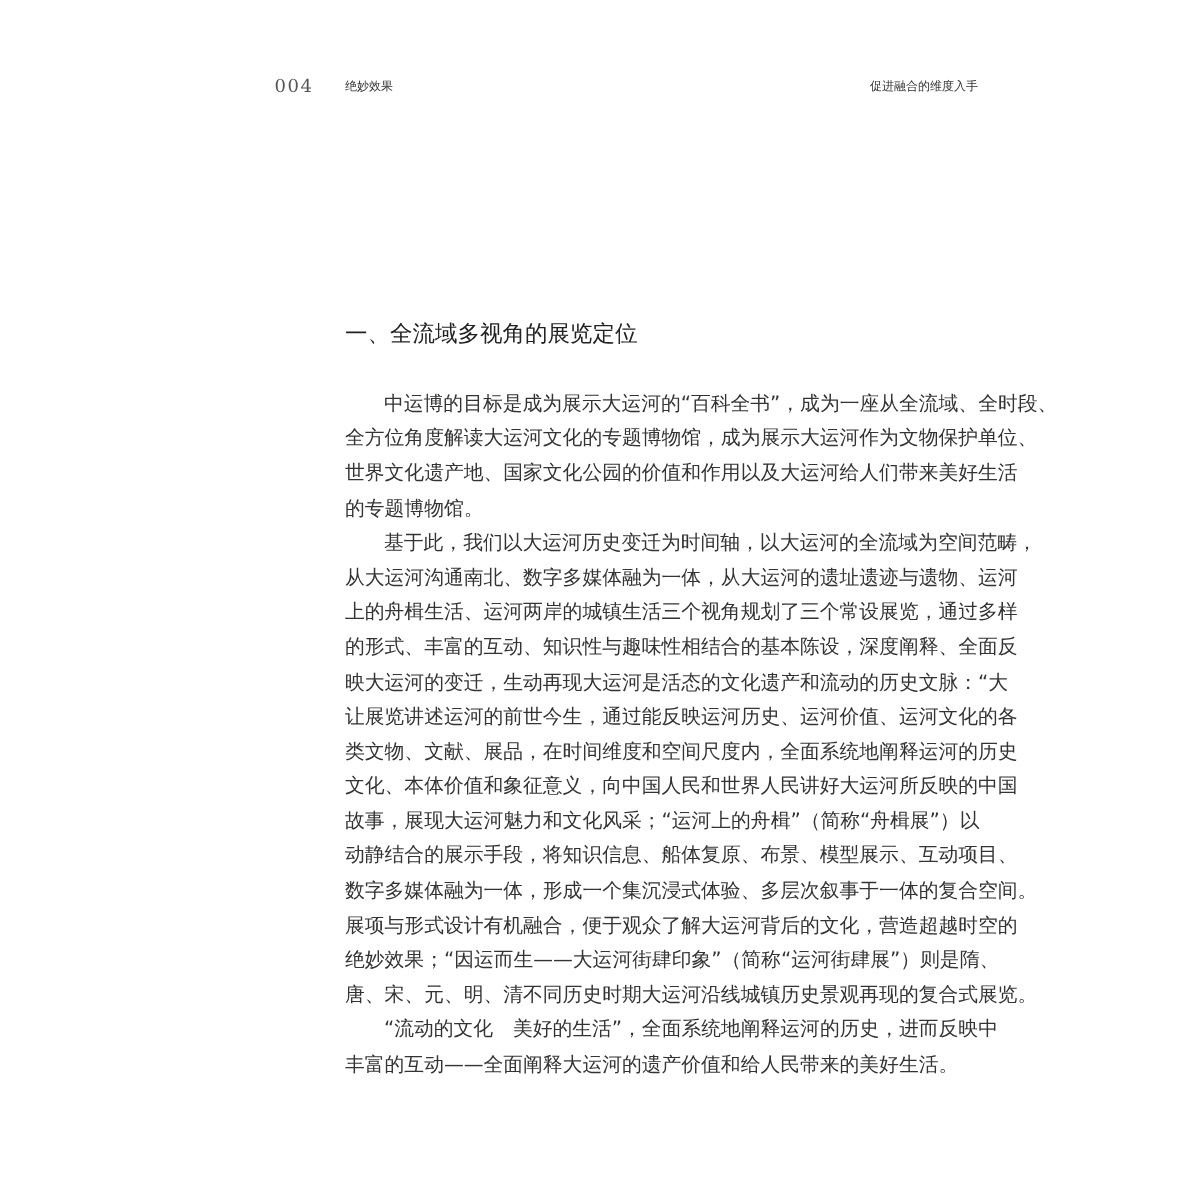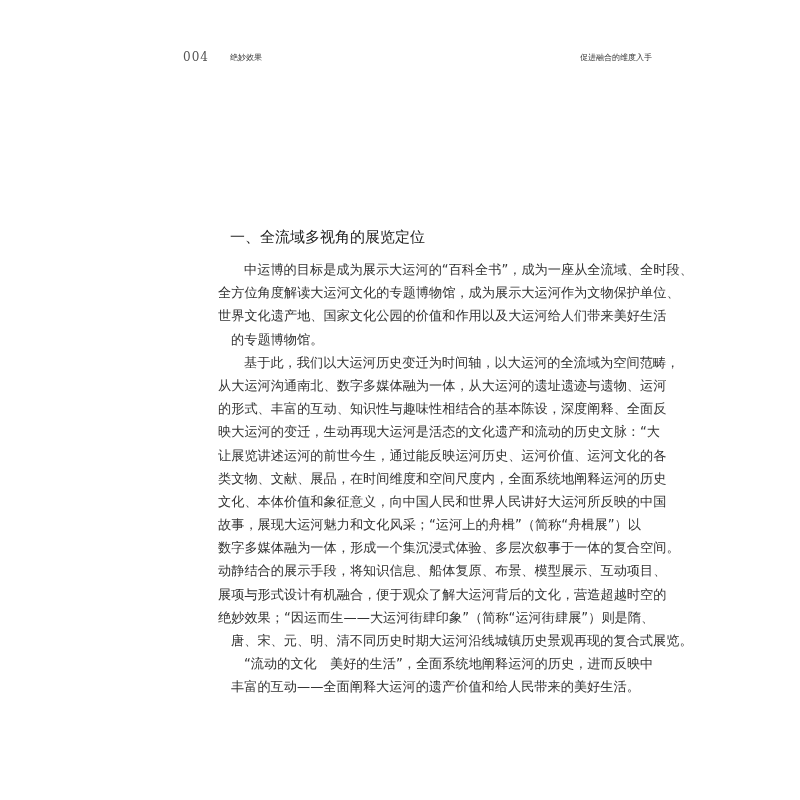--- a/index.html
+++ b/index.html
@@ -1,24 +1,24 @@
 <!DOCTYPE html>
 <html><head>
 <meta charset="utf-8">
 <style>
   html, body { margin: 0; padding: 0; background: #ffffff; }
   body { width: 800px; height: 800px; position: relative; overflow: hidden; color: #2a2a2a; }
   .header { position: absolute; top: 50px; left: 148px; right: 148px; height: 16px; }
   .page-num { position: absolute; left: 0; top: 0; font-family: "DejaVu Serif", serif; font-size: 12px; color: #555; letter-spacing: 1px; margin-left: 35px; }
   .running-left { position: absolute; left: 82px; top: 2px; font-family: "DejaVu Sans", sans-serif; font-size: 8px; color: #333; }
   .running-right { position: absolute; right: 0; top: 2px; font-family: "DejaVu Sans", sans-serif; font-size: 8px; color: #333; }
-  .section-title { position: absolute; top: 180px; left: 230px; font-family: "DejaVu Sans", sans-serif; font-size: 15px; color: #222; font-weight: normal; margin-top: 48px; }
-  .body-text { position: absolute; top: 258px; left: 218px; width: 420px; font-family: "DejaVu Sans", sans-serif; font-size: 13.2px; color: #333; }
+  .section-title { position: absolute; top: 165px; left: 230px; font-family: "DejaVu Sans", sans-serif; font-size: 15px; color: #222; font-weight: normal; margin-top: 48px; }
+  .body-text { position: absolute; top: 258px; left: 230px; width: 420px; font-family: "DejaVu Sans", sans-serif; font-size: 13.2px; color: #333; }
   .line { height: 23.2px; line-height: 23.2px; white-space: nowrap; text-align: justify; text-align-last: justify; }
-  .line.last { text-align-last: left; margin-left: 13px; }
+  .line.last { text-align-last: left; }
   .indent { padding-left: 26px; }
 </style>
 </head>
 <body>
 
 <div class="header">
   <span class="page-num">004</span>
   <span class="running-left">绝妙效果</span>
   <span class="running-right">促进融合的维度入手</span>
 </div>
@@ -28,28 +28,29 @@
 <div class="body-text">
   <div>
     <div class="line indent">中运博的目标是成为展示大运河的“百科全书”，成为一座从全流域、全时段、</div>
     <div class="line">全方位角度解读大运河文化的专题博物馆，成为展示大运河作为文物保护单位、</div>
     <div class="line">世界文化遗产地、国家文化公园的价值和作用以及大运河给人们带来美好生活</div>
     <div class="line last">的专题博物馆。</div>
   </div>
   <div>
     <div class="line indent">基于此，我们以大运河历史变迁为时间轴，以大运河的全流域为空间范畴，</div>
     <div class="line">从大运河沟通南北、数字多媒体融为一体，从大运河的遗址遗迹与遗物、运河</div>
+    <div class="line">上的舟楫生活、运河两岸的城镇生活三个视角规划了三个常设展览，通过多样</div>
     <div class="line">的形式、丰富的互动、知识性与趣味性相结合的基本陈设，深度阐释、全面反</div>
     <div class="line">映大运河的变迁，生动再现大运河是活态的文化遗产和流动的历史文脉：“大</div>
     <div class="line">让展览讲述运河的前世今生，通过能反映运河历史、运河价值、运河文化的各</div>
     <div class="line">类文物、文献、展品，在时间维度和空间尺度内，全面系统地阐释运河的历史</div>
     <div class="line">文化、本体价值和象征意义，向中国人民和世界人民讲好大运河所反映的中国</div>
     <div class="line">故事，展现大运河魅力和文化风采；“运河上的舟楫”（简称“舟楫展”）以</div>
+    <div class="line">动静结合的展示手段，将知识信息、船体复原、布景、模型展示、互动项目、</div>
     <div class="line">数字多媒体融为一体，形成一个集沉浸式体验、多层次叙事于一体的复合空间。</div>
-    <div class="line">动静结合的展示手段，将知识信息、船体复原、布景、模型展示、互动项目、</div>
     <div class="line">展项与形式设计有机融合，便于观众了解大运河背后的文化，营造超越时空的</div>
     <div class="line">绝妙效果；“因运而生——大运河街肆印象”（简称“运河街肆展”）则是隋、</div>
     <div class="line last">唐、宋、元、明、清不同历史时期大运河沿线城镇历史景观再现的复合式展览。</div>
   </div>
   <div>
     <div class="line indent">“流动的文化　美好的生活”，全面系统地阐释运河的历史，进而反映中</div>
     <div class="line last">丰富的互动——全面阐释大运河的遗产价值和给人民带来的美好生活。</div>
   </div>
 </div>
 

